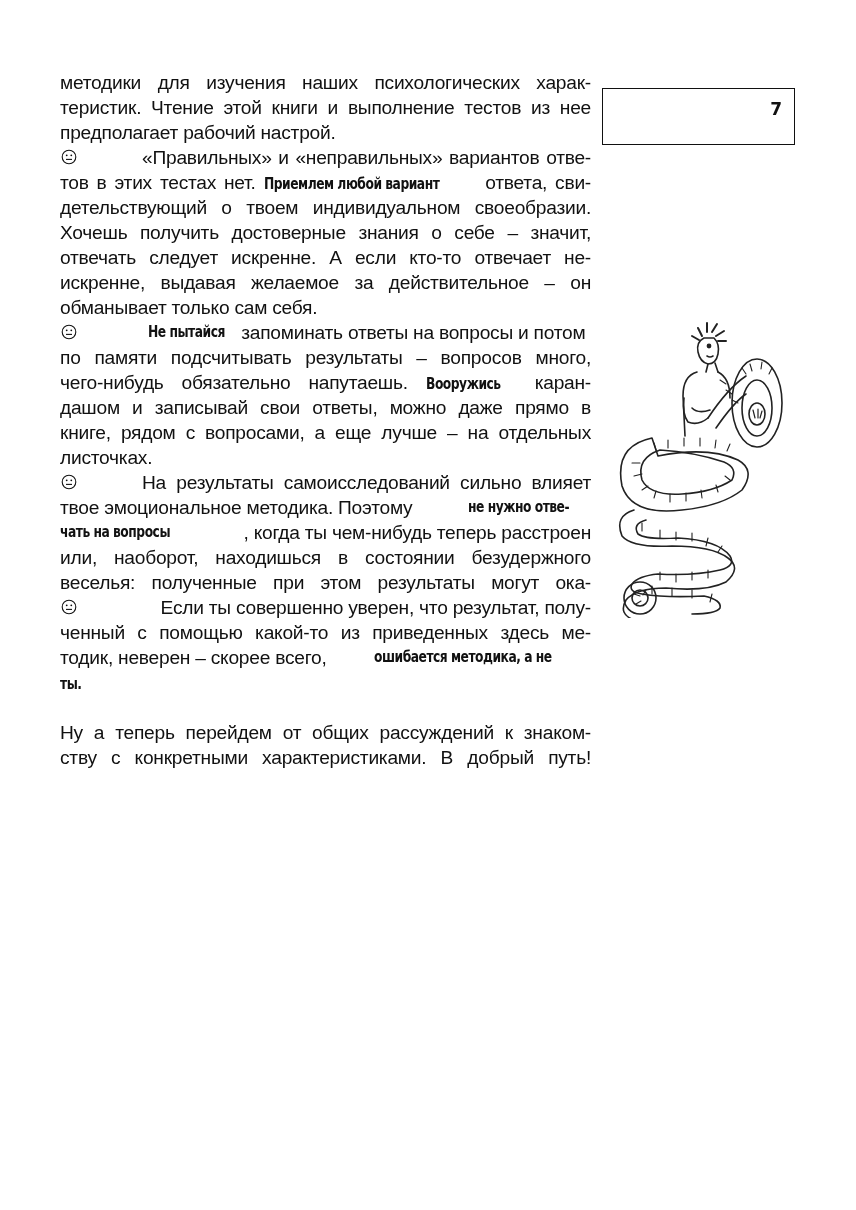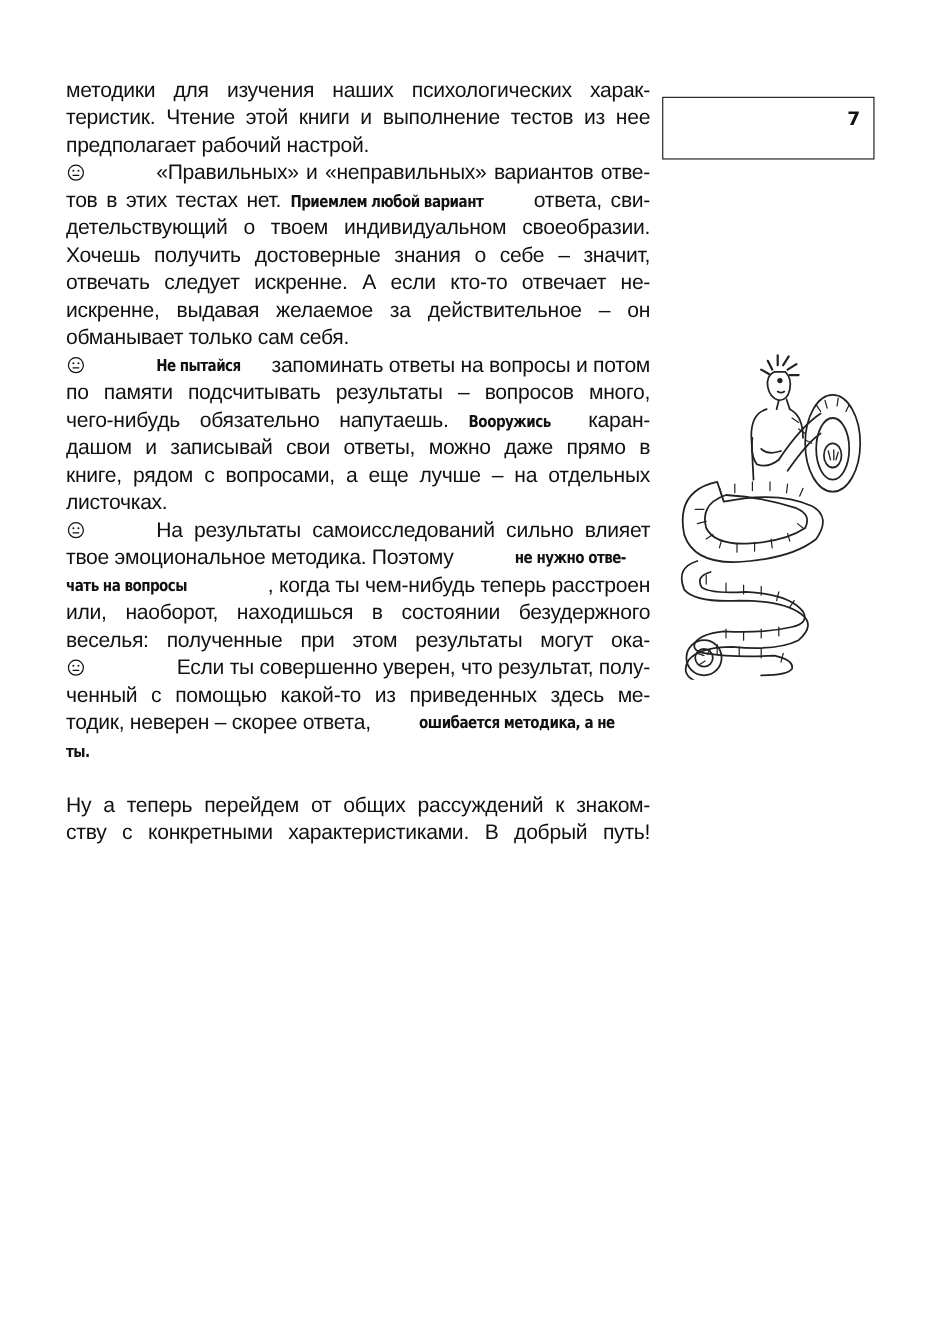--- a/index.html
+++ b/index.html
@@ -54,21 +54,21 @@
     <div class="line"><span>искренне, выдавая желаемое за действительное – он</span></div>
     <div class="line last"><span>обманывает только сам себя.</span></div>
 
     <div class="line row-flex">
       <span class="bullet"><svg viewBox="0 0 16 16">
             <circle cx="8" cy="8" r="6.8" fill="none" stroke="#111" stroke-width="1.1"></circle>
             <circle cx="5.7" cy="6.3" r="0.9" fill="#111"></circle>
             <circle cx="10.3" cy="6.3" r="0.9" fill="#111"></circle>
             <line x1="5" y1="10.4" x2="11" y2="10.4" stroke="#111" stroke-width="1.1"></line>
           </svg></span>
-      <span style="flex:1;display:flex;justify-content:space-between;">
+      <span style="flex:1;display:flex;justify-content:center;">
           <span class="em">Не пытайся</span>
           <span> запоминать ответы на вопросы и потом</span>
         </span>
     </div>
     <div class="line"><span>по памяти подсчитывать результаты – вопросов много,</span></div>
     <div class="line"><span>чего-нибудь обязательно напутаешь. </span><span class="em">Вооружись</span><span> каран-</span></div>
     <div class="line"><span>дашом и записывай свои ответы, можно даже прямо в</span></div>
     <div class="line"><span>книге, рядом с вопросами, а еще лучше – на отдельных</span></div>
     <div class="line last"><span>листочках.</span></div>
 
@@ -96,21 +96,21 @@
       <span class="bullet"><svg viewBox="0 0 16 16">
             <circle cx="8" cy="8" r="6.8" fill="none" stroke="#111" stroke-width="1.1"></circle>
             <circle cx="5.7" cy="6.3" r="0.9" fill="#111"></circle>
             <circle cx="10.3" cy="6.3" r="0.9" fill="#111"></circle>
             <line x1="5" y1="10.4" x2="11" y2="10.4" stroke="#111" stroke-width="1.1"></line>
           </svg></span>
       <span style="flex:1;text-align:justify;text-align-last:justify;margin-left:20px;">Если ты совершенно уверен, что результат, полу-</span>
     </div>
     <div class="line"><span>ченный с помощью какой-то из приведенных здесь ме-</span></div>
     <div class="line row-flex">
-        <span>тодик, неверен – скорее ответа, </span>
+        <span>тодик, неверен – скорее всего, </span>
         <span class="em">ошибается методика, а не</span>
       </div>
     <div class="line last"><span class="em">ты.</span></div>
 
     <div class="gap"></div>
 
     <div class="line"><span>Ну а теперь перейдем от общих рассуждений к знаком-</span></div>
     <div class="line"><span>ству с конкретными характеристиками. В добрый путь!</span></div>
   </div>
 

